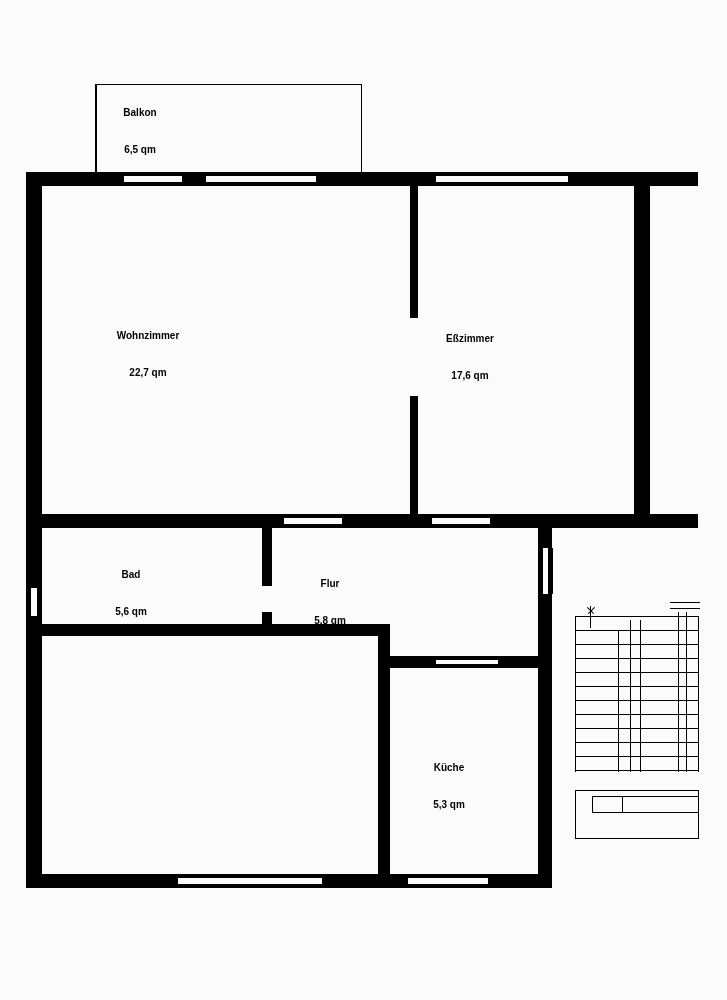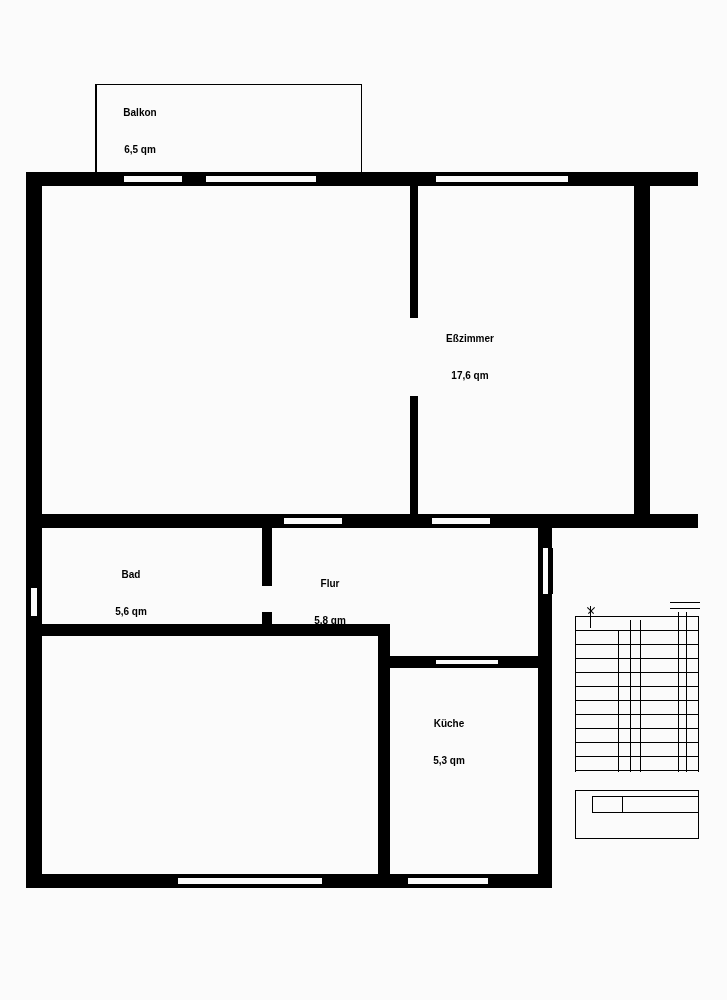--- a/index.html
+++ b/index.html
@@ -158,35 +158,39 @@
     <div class="ln" style="left:5px; top:238px; width:124px; height:1px;"></div>
     <div class="ln" style="left:5px; top:190px; width:1px; height:48px;"></div>
     <div class="ln" style="left:128px; top:190px; width:1px; height:48px;"></div>
   </div>
 
   <div class="label" style="left:140px; top:105px;">
     <span>Balkon</span>
     <span class="area">6,5 qm</span>
   </div>
 
+  <div class="label" style="left:148px; top:328px;">
+    <span>Wohnzimmer</span>
+    <span class="area">22,7 qm</span>
+  </div>
 
   <div class="label" style="left:470px; top:331px;">
     <span>Eßzimmer</span>
     <span class="area">17,6 qm</span>
   </div>
 
   <div class="label" style="left:131px; top:567px;">
     <span>Bad</span>
     <span class="area">5,6 qm</span>
   </div>
 
   <div class="label" style="left:330px; top:576px;">
     <span>Flur</span>
     <span class="area">5,8 qm</span>
   </div>
 
 
-  <div class="label" style="left:449px; top:716px;text-align:center;">
+  <div class="label" style="left:449px; top:760px;text-align:center;">
     <span>Küche</span>
     <span class="area">5,3 qm</span>
   </div>
 
 </div>
 
 </body></html>

